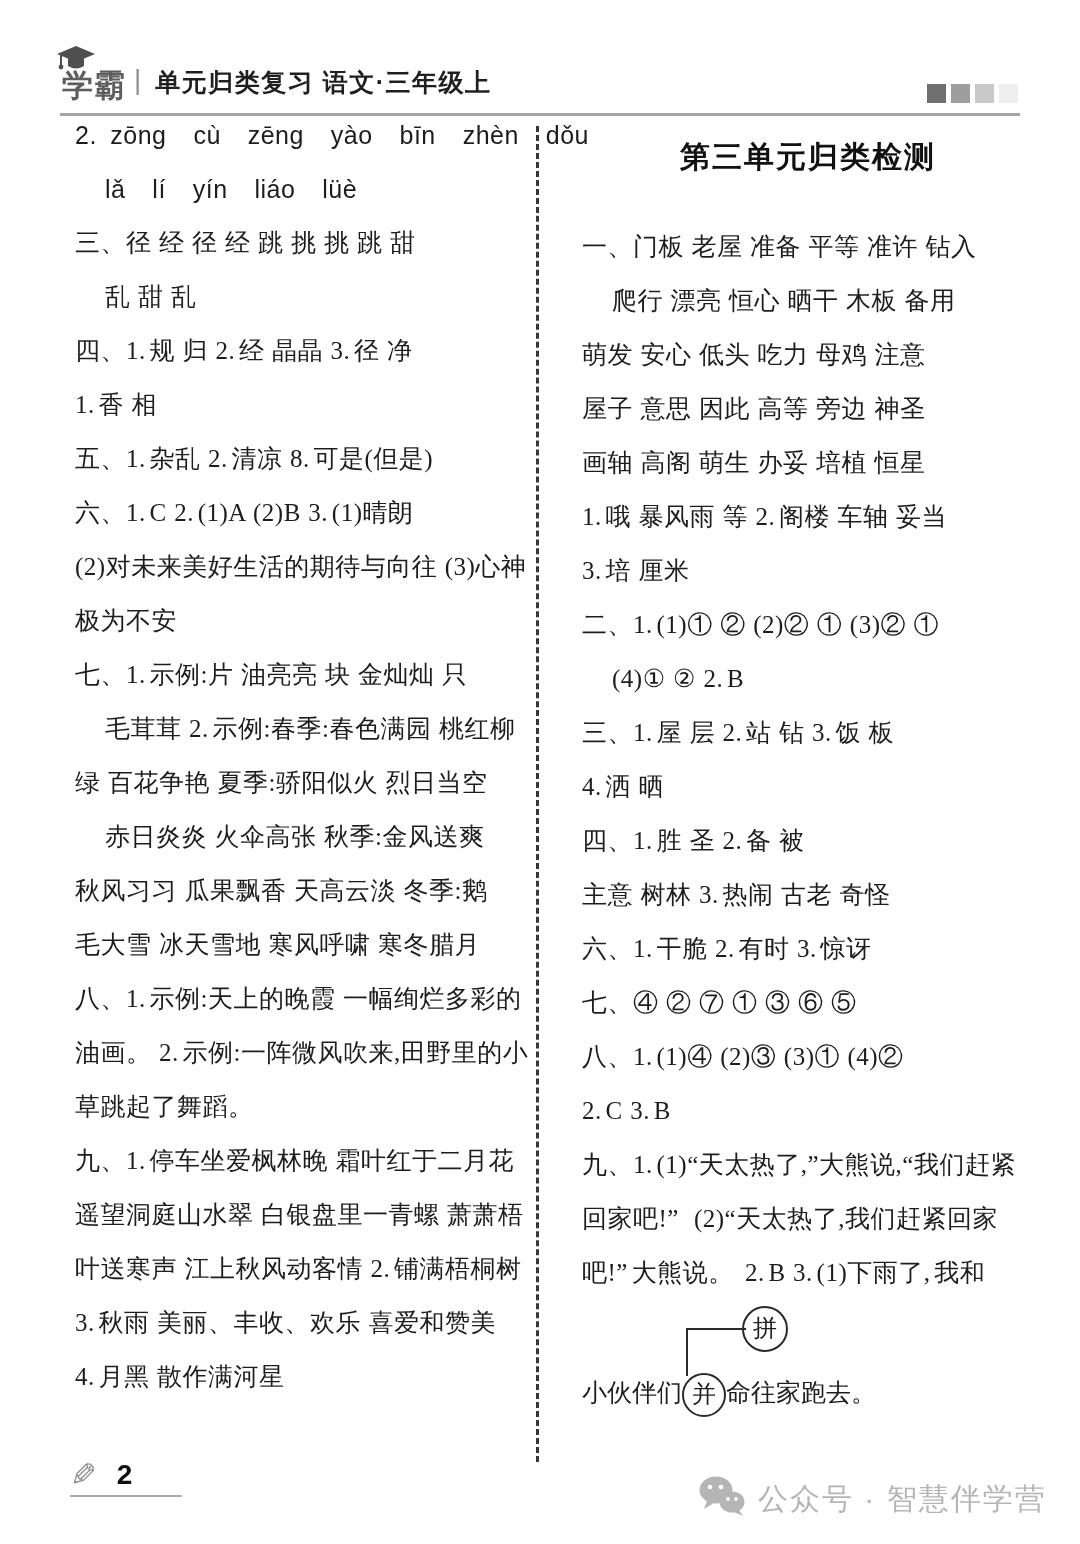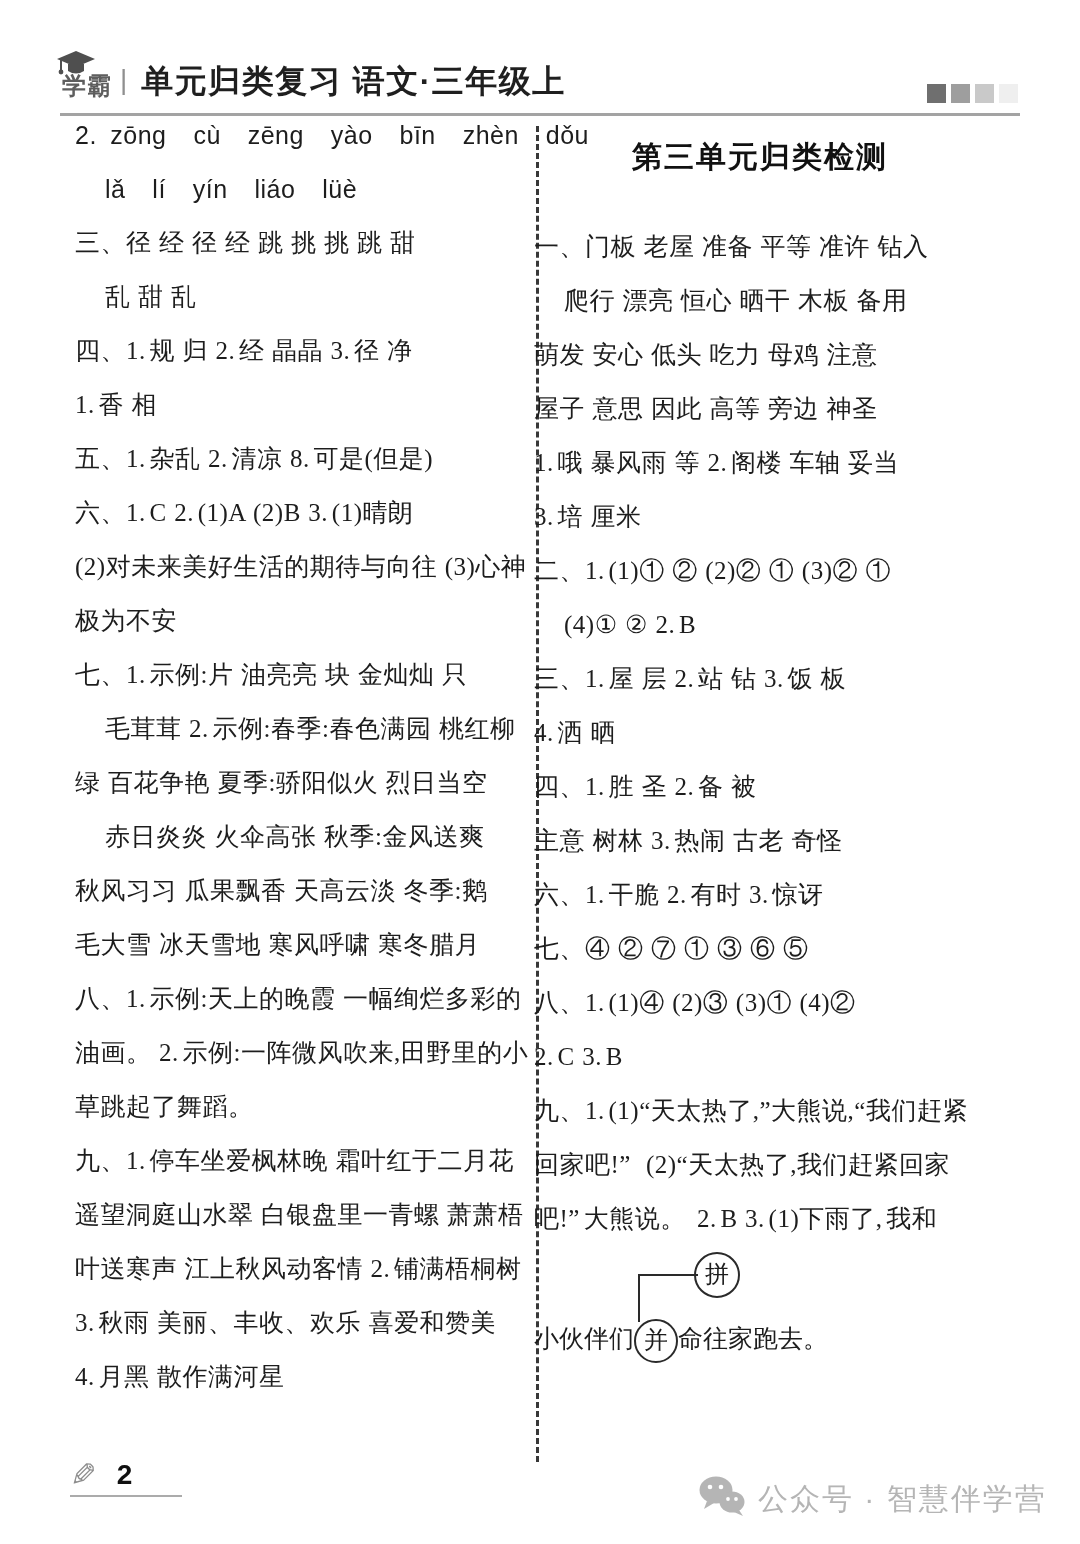--- a/index.html
+++ b/index.html
@@ -3,34 +3,34 @@
 <meta charset="utf-8">
 <style>
   html,body{margin:0;padding:0;background:#e8e8e8;}
   .page{position:relative;width:1080px;height:1544px;background:#ffffff;margin:0 auto;
         font-family:"Liberation Serif",serif;color:#1d1d1d;overflow:hidden;}
 
   
   .header{position:absolute;left:62px;top:54px;height:52px;display:flex;align-items:center;}
   .logo{position:relative;display:flex;align-items:center;padding-top:12px;}
   .logo-cap{position:absolute;left:-6px;top:-8px;}
-  .logo-text{font-family:Liberation Sans, sans-serif;font-weight:bold;font-size:24px;color:#5e5e5e;letter-spacing:1px;}
+  .logo-text{font-family:Liberation Sans, sans-serif;font-weight:bold;font-size:31px;color:#5e5e5e;letter-spacing:1px;}
   .logo-sep{font-family:"Liberation Sans",sans-serif;color:#8f8f8f;font-size:28px;margin:0 14px 0 8px;font-weight:normal;}
-  .header-title{font-family:"Liberation Sans",sans-serif;font-weight:bold;font-size:32px;color:#1f1f1f;letter-spacing:1.5px;padding-top:4px;}
+  .header-title{font-family:"Liberation Sans",sans-serif;font-weight:bold;font-size:25px;color:#1f1f1f;letter-spacing:1.5px;padding-top:4px;}
   .corner-squares{position:absolute;right:62px;top:84px;display:flex;gap:5px;}
   .corner-squares div{width:19px;height:19px;}
   .header-rule{position:absolute;left:60px;top:113px;width:960px;height:3px;background:#a3a3a3;}
 
   
   .divider{position:absolute;left:536px;top:126px;height:1336px;width:0;border-left:3px dashed #383838;}
 
   
   .col{position:absolute;font-size:25px;}
   .col-left{left:75px;top:108px;width:456px;}
-  .col-right{left:534px;top:130px;width:452px;}
+  .col-right{left:582px;top:130px;width:452px;}
   .line{height:54px;line-height:54px;white-space:pre;word-spacing:-3px;letter-spacing:0.5px;}
   .line.indent{padding-left:30px;}
   .line.sans{font-family:"Liberation Sans",sans-serif;word-spacing:6px;}
   .rc-title{height:54px;line-height:54px;text-align:center;font-weight:bold;font-size:30px;letter-spacing:2px;font-family:"Liberation Sans",sans-serif;color:#111;}
   .rc-lines{margin-top:36px;}
 
   
   .correction{position:relative;height:120px;}
   .circled{display:inline-block;width:40px;height:40px;border:2px solid #2a2a2a;border-radius:50%;
            text-align:center;line-height:38px;font-size:24px;vertical-align:middle;word-spacing:0;letter-spacing:0;}
@@ -104,20 +104,21 @@
       <div class="line">4. 月黑  散作满河星</div>
     </div>
 
   <div class="col col-right">
     <div class="rc-title">第三单元归类检测</div>
     <div class="rc-lines">
         <div class="line">一、门板  老屋  准备  平等  准许  钻入</div>
         <div class="line indent">爬行  漂亮  恒心  晒干  木板  备用</div>
         <div class="line">萌发  安心  低头  吃力  母鸡  注意</div>
         <div class="line">屋子  意思  因此  高等  旁边  神圣</div>
+        <div class="line">画轴  高阁  萌生  办妥  培植  恒星</div>
         <div class="line">1. 哦  暴风雨  等  2. 阁楼  车轴  妥当</div>
         <div class="line">3. 培  厘米</div>
         <div class="line">二、1. (1)①  ②  (2)②  ①  (3)②  ①</div>
         <div class="line indent">(4)①  ②  2. B</div>
         <div class="line">三、1. 屋  层  2. 站  钻  3. 饭  板</div>
         <div class="line">4. 洒  晒</div>
         <div class="line">四、1. 胜  圣  2. 备  被</div>
         <div class="line">主意  树林  3. 热闹  古老  奇怪</div>
         <div class="line">六、1. 干脆  2. 有时  3. 惊讶</div>
         <div class="line">七、④  ②  ⑦  ①  ③  ⑥  ⑤</div>

